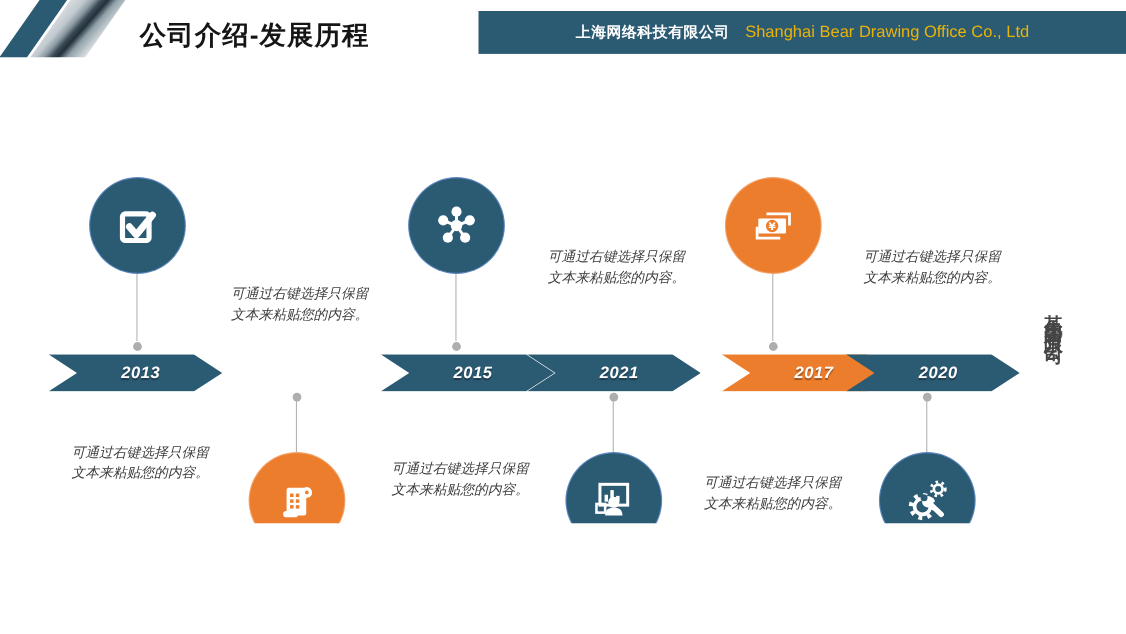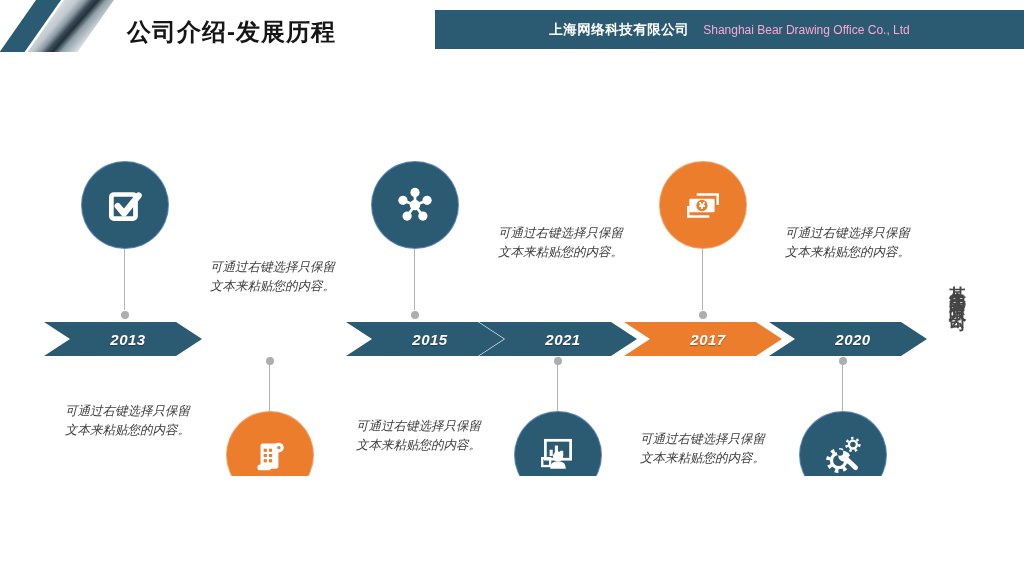--- a/index.html
+++ b/index.html
@@ -9,30 +9,30 @@
   
   .logo{position:absolute;left:0;top:0;width:130px;height:56px;}
   .stripe{position:absolute;top:0;height:52px;transform:skewX(-35deg);transform-origin:0 0;}
   .stripe.solid{left:36px;width:25px;background:#2b5a73;}
   .stripe.photo{left:64px;width:50px;
     background:linear-gradient(100deg,#d8dcdf 0%,#c2cad0 22%,#8d9ba4 36%,#3a4a55 48%,#22303a 58%,#8fa0a8 72%,#dfe3e5 100%);}
   .page-title{position:absolute;left:127px;top:16px;font-size:24px;font-weight:bold;color:#151515;letter-spacing:1px;}
   .banner{position:absolute;left:435px;top:10px;width:589px;height:39px;background:#2b5a73;
           display:flex;align-items:center;justify-content:center;gap:14px;box-sizing:border-box;}
   .banner .cn{font-size:13.5px;font-weight:bold;color:#ffffff;letter-spacing:.5px;}
-  .banner .en{font-size:12px;color:#f9a8d4;}
+  .banner .en{font-size:15px;color:#eab308;}
 
   
   .arrow{position:absolute;top:322px;width:158px;height:34px;display:flex;align-items:center;justify-content:center;
          clip-path:polygon(0 0,132px 0,158px 17px,132px 34px,0 34px,26px 17px);}
   .arrow.dark{background:#2b5a73;}
   .arrow.orange{background:#ec7d2c;}
   .year{color:#fff;font-size:15px;font-weight:bold;font-style:italic;letter-spacing:.5px;
         text-shadow:0 1px 1px rgba(0,0,0,.35);padding-left:10px;}
-  .a0{left:44px}.a1{left:189px}.a2{left:346px}.a3{left:479px}.a4{left:624px}.a5{left:769px}
+  .a0{left:44px}.a1{left:189px}.a2{left:346px}.a3{left:479px}.a4{left:656px}.a5{left:769px}
 
   
   .vline{position:absolute;width:1px;background:#b3b3b3;}
   .dot{position:absolute;width:8px;height:8px;border-radius:50%;background:#aeaeae;}
 
   
   .bubble{position:absolute;width:86px;height:86px;border-radius:50%;
           display:flex;align-items:center;justify-content:center;}
   .bubble.dark{background:#2b5a73;box-shadow:0 0 0 1px #5d88c0;}
   .bubble.orange{background:#ec7d2c;box-shadow:0 0 0 1px #f2a36b;}

